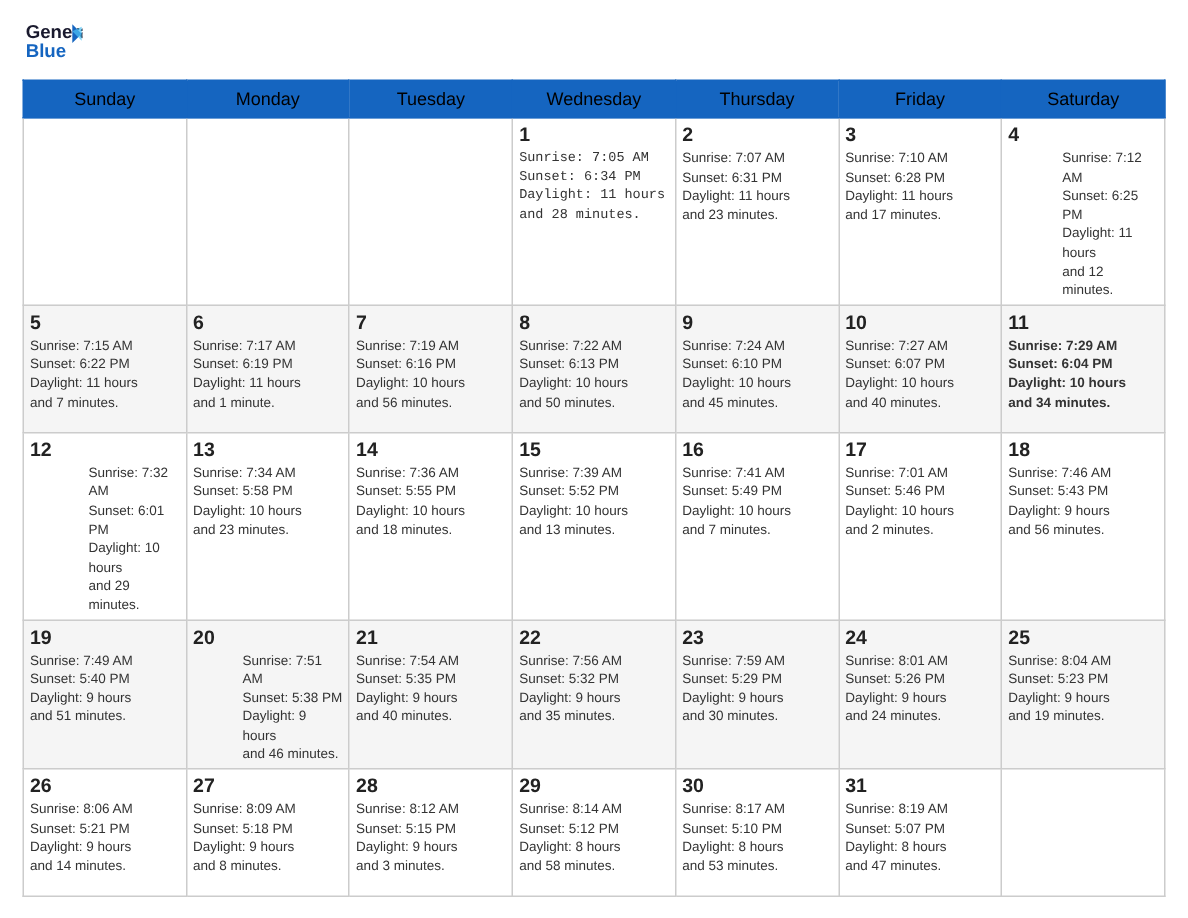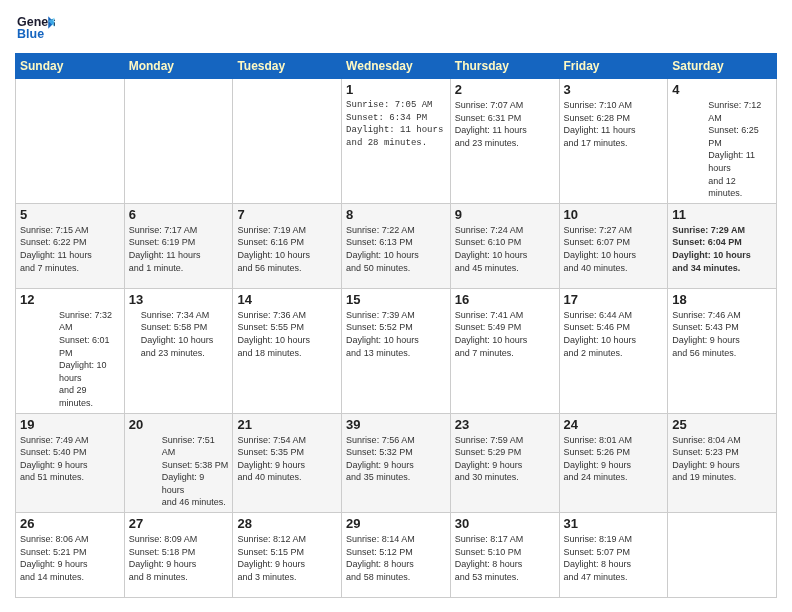--- a/index.html
+++ b/index.html
@@ -32,25 +32,25 @@
       font-size: 16px;
       color: #555;
     }
     table {
       width: 100%;
       border-collapse: collapse;
       table-layout: fixed;
     }
     thead tr th {
       background-color: #1565c0;
-      color: #fef9c3;
+      color: #000000;
       font-size: 12px;
-      font-weight: bold;
+      font-weight: normal;
       padding: 5px 4px;
-      text-align: left;
+      text-align: center;
       border: 1px solid #1565c0;
     }
     tbody tr td {
       border: 1px solid #ccc;
       vertical-align: top;
       padding: 3px 4px;
       font-size: 9.5px;
       color: #222;
       height: 85px;
     }
@@ -198,21 +198,21 @@
         <tr>
           <td>
             <span class="day-number">12</span>
             <div class="day-info" style="white-space: pre-line; margin-left: 39px;">Sunrise: 7:32 AM
 Sunset: 6:01 PM
 Daylight: 10 hours
 and 29 minutes.</div>
           </td>
           <td>
             <span class="day-number">13</span>
-            <div class="day-info" style="white-space: pre-line; margin-left: 12px;">Sunrise: 7:34 AM
+            <div class="day-info" style="white-space: pre-line;">Sunrise: 7:34 AM
 Sunset: 5:58 PM
 Daylight: 10 hours
 and 23 minutes.</div>
           </td>
           <td>
             <span class="day-number">14</span>
             <div class="day-info" style="white-space: pre-line;">Sunrise: 7:36 AM
 Sunset: 5:55 PM
 Daylight: 10 hours
 and 18 minutes.</div>
@@ -226,21 +226,21 @@
           </td>
           <td>
             <span class="day-number">16</span>
             <div class="day-info" style="white-space: pre-line;">Sunrise: 7:41 AM
 Sunset: 5:49 PM
 Daylight: 10 hours
 and 7 minutes.</div>
           </td>
           <td>
             <span class="day-number">17</span>
-            <div class="day-info" style="white-space: pre-line;">Sunrise: 6:44 AM
+            <div class="day-info" style="white-space: pre-line;">Sunrise: 7:01 AM
 Sunset: 5:46 PM
 Daylight: 10 hours
 and 2 minutes.</div>
           </td>
           <td>
             <span class="day-number">18</span>
             <div class="day-info" style="white-space: pre-line;">Sunrise: 7:46 AM
 Sunset: 5:43 PM
 Daylight: 9 hours
 and 56 minutes.</div>
@@ -262,21 +262,21 @@
 and 46 minutes.</div>
           </td>
           <td>
             <span class="day-number">21</span>
             <div class="day-info" style="white-space: pre-line;">Sunrise: 7:54 AM
 Sunset: 5:35 PM
 Daylight: 9 hours
 and 40 minutes.</div>
           </td>
           <td>
-            <span class="day-number">39</span>
+            <span class="day-number">22</span>
             <div class="day-info" style="white-space: pre-line;">Sunrise: 7:56 AM
 Sunset: 5:32 PM
 Daylight: 9 hours
 and 35 minutes.</div>
           </td>
           <td>
             <span class="day-number">23</span>
             <div class="day-info" style="white-space: pre-line;">Sunrise: 7:59 AM
 Sunset: 5:29 PM
 Daylight: 9 hours

